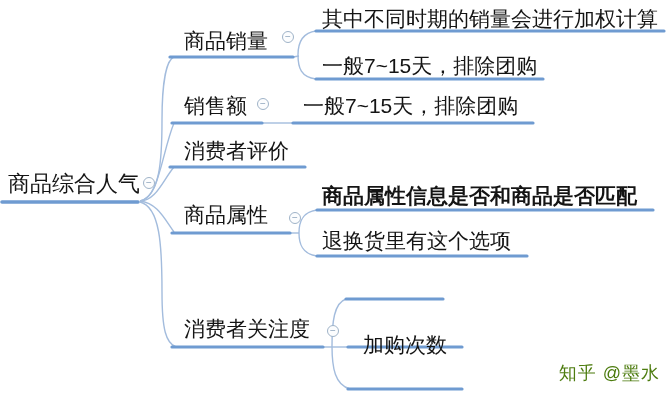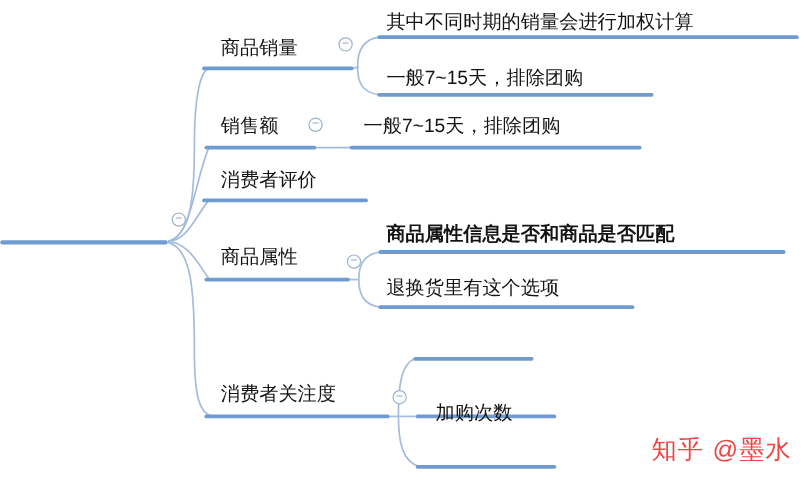--- a/index.html
+++ b/index.html
@@ -11,21 +11,21 @@
     overflow: hidden;
     font-family: "Liberation Sans", "DejaVu Sans", sans-serif;
   }
   .wires {
     position: absolute;
     left: 0; top: 0;
   }
   .node {
     position: absolute;
     white-space: nowrap;
-    font-size: 16px;
+    font-size: 21px;
     line-height: 24px;
     color: #141414;
     cursor: default;
   }
   .node.root {
     font-size: 22px;
     line-height: 26px;
   }
   .collapse {
     position: absolute;
@@ -37,22 +37,22 @@
     background: #fcfdfe;
     color: #8ba2bb;
     font-size: 10px;
     line-height: 10px;
     text-align: center;
   }
   .watermark {
     position: absolute;
     right: 10px;
     top: 361px;
-    font-size: 21px;
-    color: #ef4444;
+    font-size: 18px;
+    color: #4d7c0f;
     letter-spacing: 1px;
   }
 </style>
 </head>
 <body>
 
 <div class="canvas">
 
   <svg class="wires" width="670" height="400" viewBox="0 0 670 400">
 
@@ -82,20 +82,21 @@
       <path d="M172,233 L290,233"></path>
       <path d="M317,210 L653,210"></path>
       <path d="M317,256 L527,256"></path>
       <path d="M172,347 L323,347"></path>
       <path d="M346,299 L443,299"></path>
       <path d="M348,347 L462,347"></path>
       <path d="M348,389 L462,389"></path>
     </g>
   </svg>
 
+  <div class="node root" style="left:8px; top:171px;">商品综合人气</div>
   <span class="collapse" style="left:143px; top:177px;">−</span>
 
   <div class="node" style="left:184px; top:29px;">商品销量</div>
   <span class="collapse" style="left:282px; top:31px;">−</span>
   <div class="node" style="left:322px; top:7px;">其中不同时期的销量会进行加权计算</div>
   <div class="node" style="left:322px; top:54px;">一般7~15天，排除团购</div>
 
   <div class="node" style="left:184px; top:94px;">销售额</div>
   <span class="collapse" style="left:257px; top:98px;">−</span>
   <div class="node" style="left:303px; top:94px;">一般7~15天，排除团购</div>

